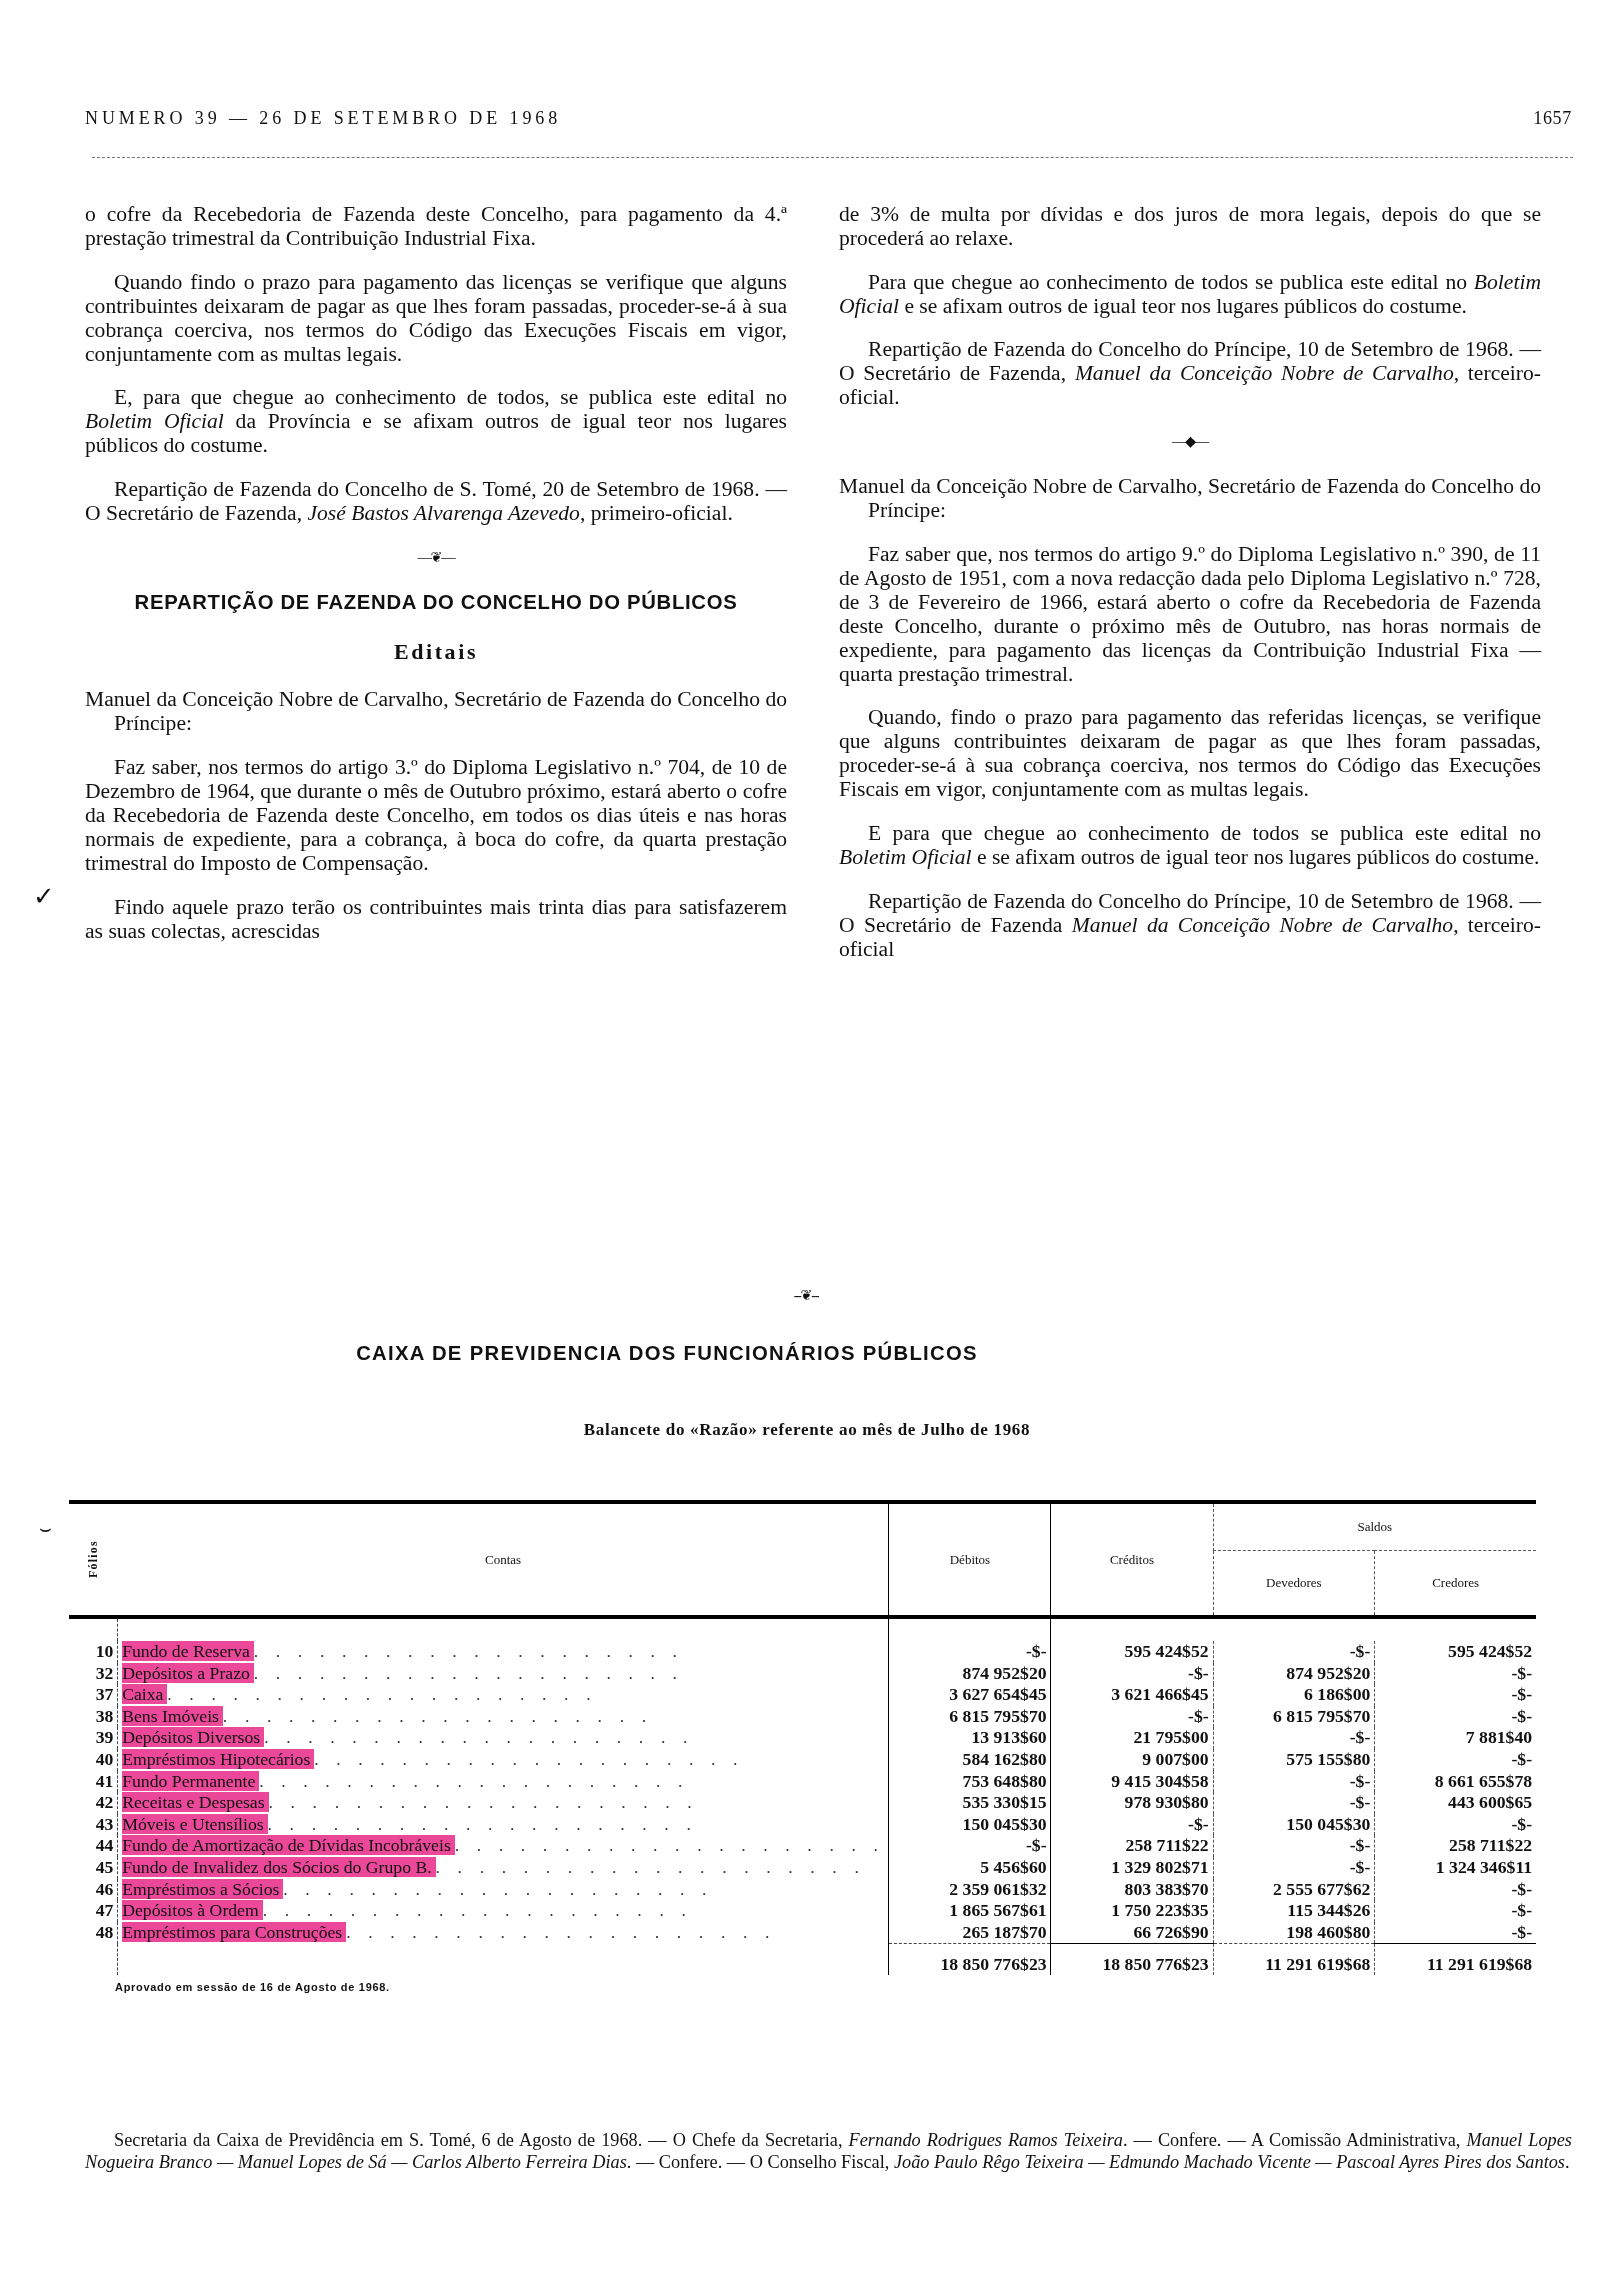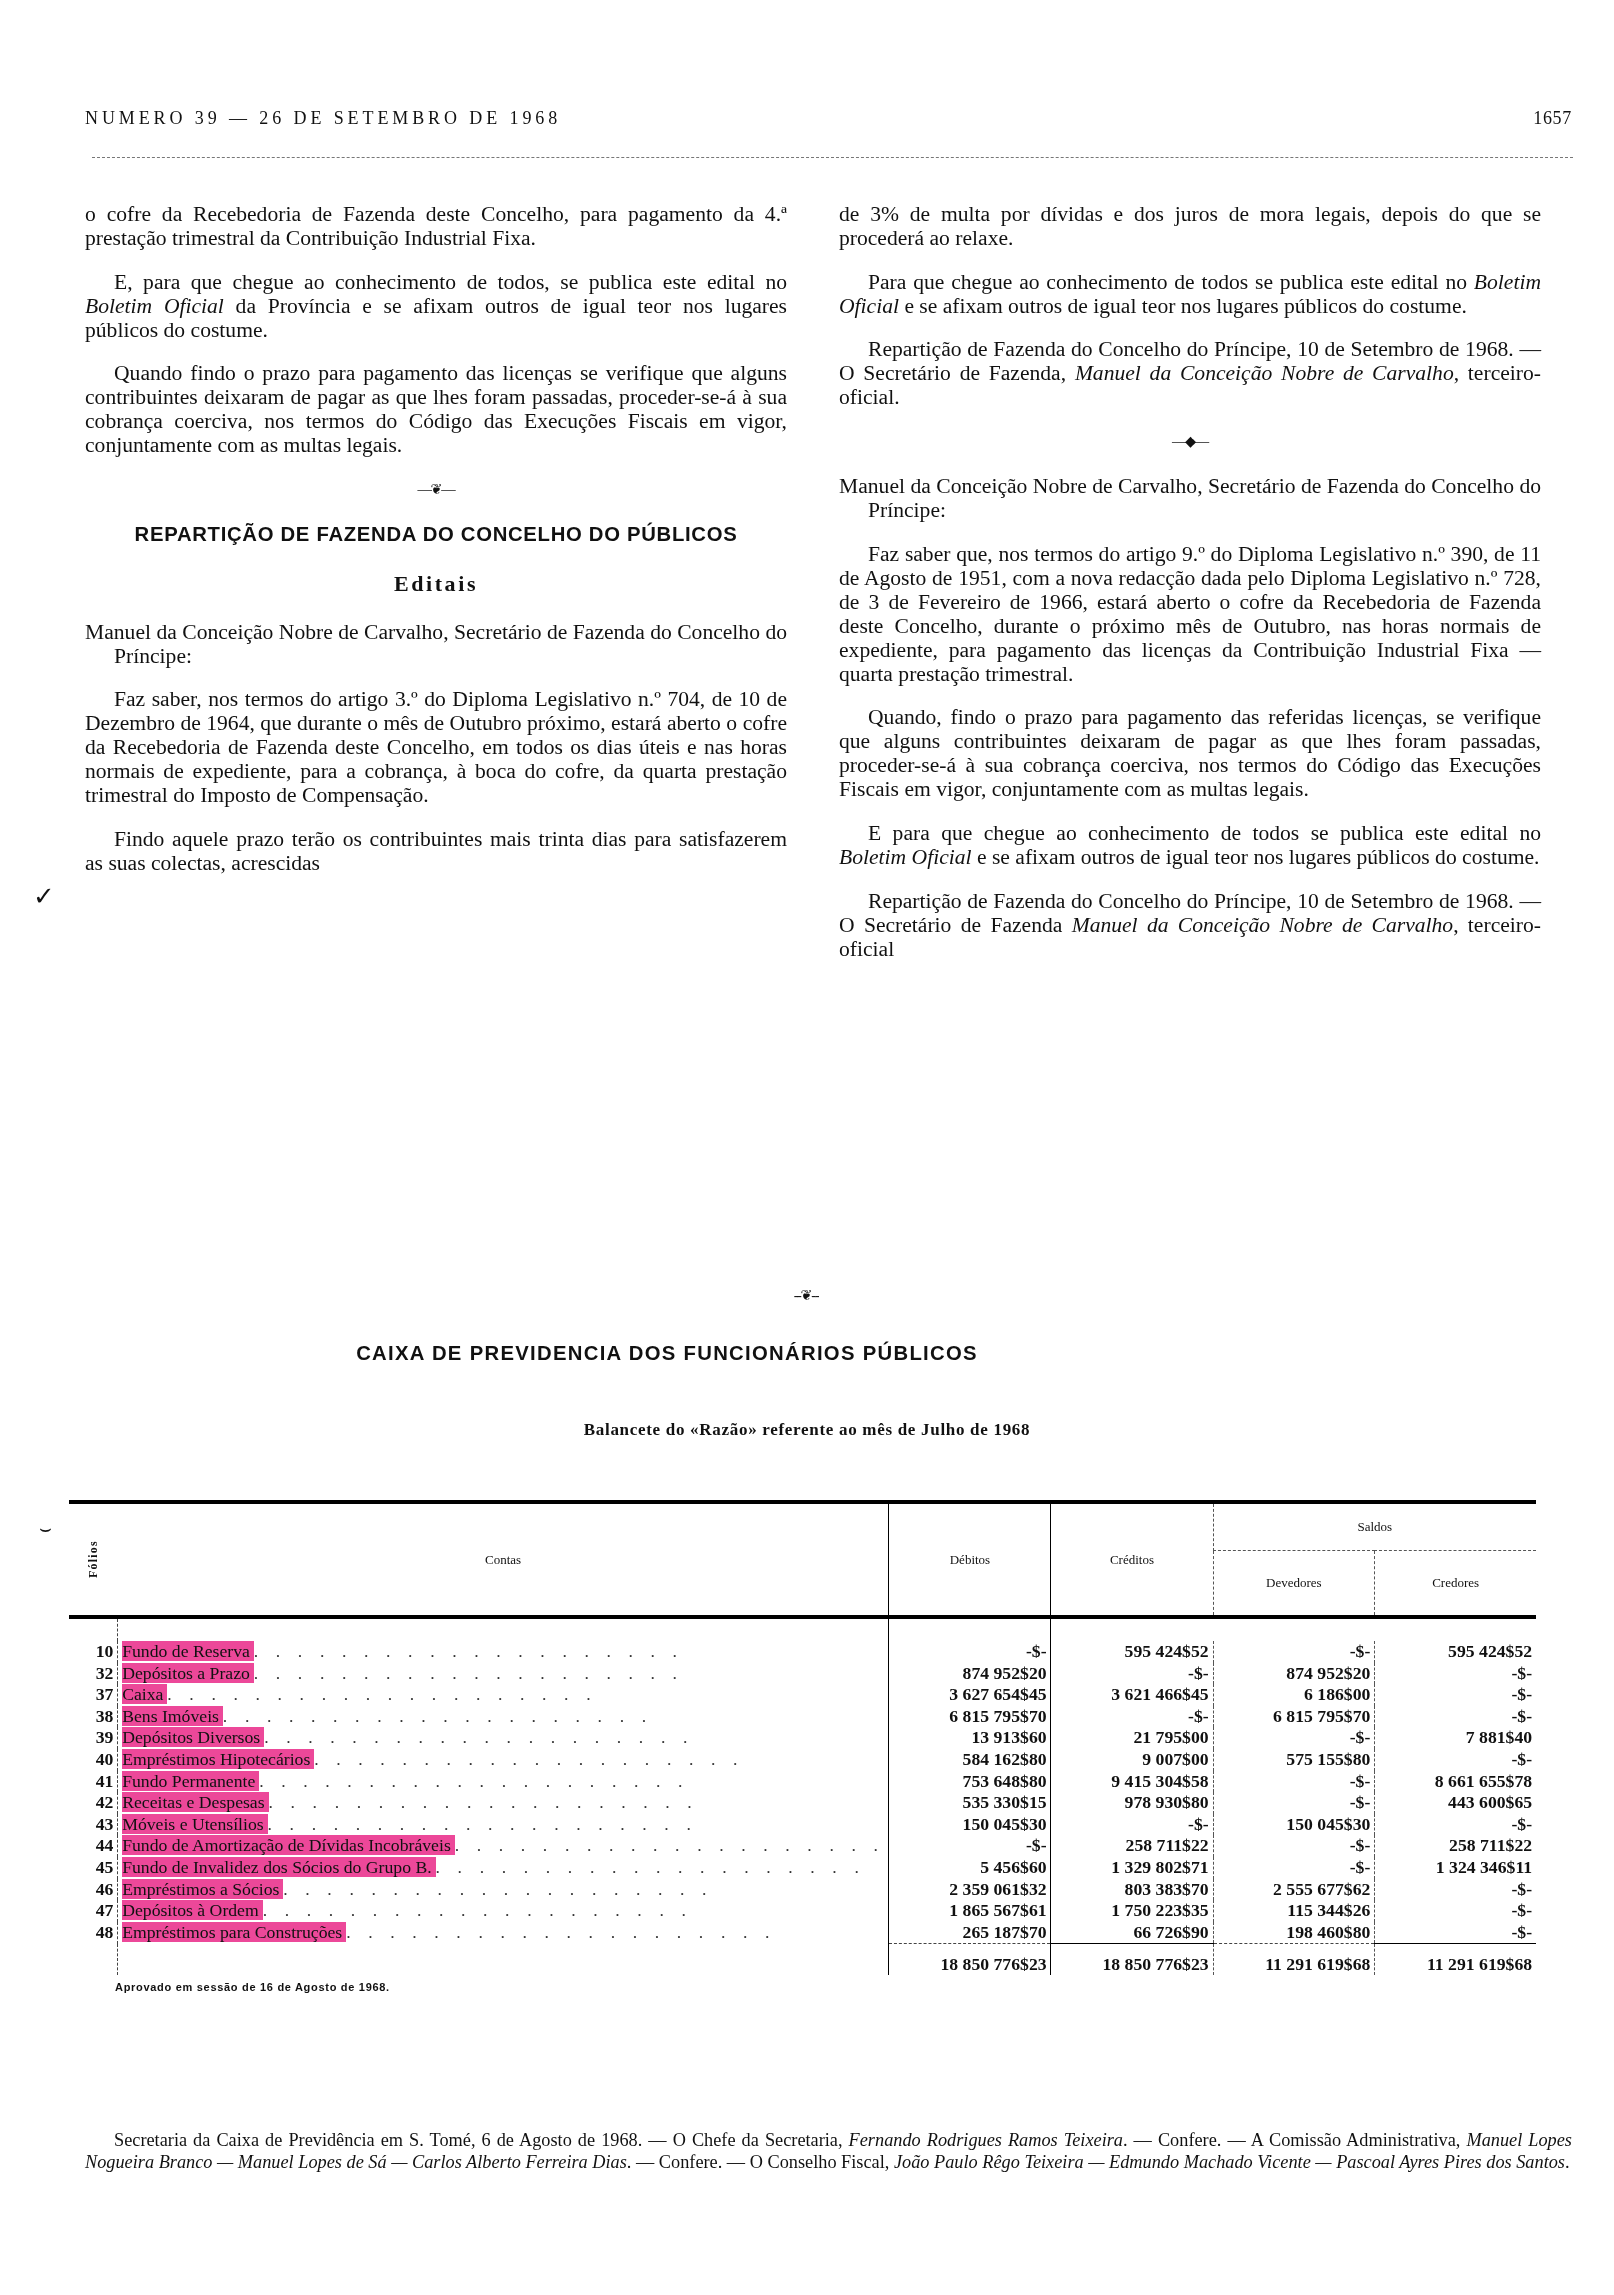--- a/index.html
+++ b/index.html
@@ -90,22 +90,23 @@
 <body>
 
 <div class="header">
   <span class="title">NUMERO 39 — 26 DE SETEMBRO DE 1968</span>
   <span class="page">1657</span>
 </div>
 <div class="header-rule"></div>
 
 <div class="col left">
   <p class="noindent">o cofre da Recebedoria de Fazenda deste Concelho, para pagamento da 4.ª prestação trimestral da Contribuição Industrial Fixa.</p>
+  <p>Quando findo o prazo para pagamento das licenças se verifique que alguns contribuintes deixaram de pagar as que lhes foram passadas, proceder-se-á à sua cobrança coerciva, nos termos do Código das Execuções Fiscais em vigor, conjuntamente com as multas legais.</p>
   <p><span>E, para que chegue ao conhecimento de todos, se publica este edital no</span> <i>Boletim Oficial</i> <span>da Província e se afixam outros de igual teor nos lugares públicos do costume.</span></p>
-  <p>Quando findo o prazo para pagamento das licenças se verifique que alguns contribuintes deixaram de pagar as que lhes foram passadas, proceder-se-á à sua cobrança coerciva, nos termos do Código das Execuções Fiscais em vigor, conjuntamente com as multas legais.</p>
+  <p><span>Repartição de Fazenda do Concelho de S. Tomé, 20 de Setembro de 1968. — O Secretário de Fazenda,</span> <i>José Bastos Alvarenga Azevedo</i><span>, primeiro-oficial.</span></p>
   <div class="orn">—❦—</div>
   <div class="section-head">REPARTIÇÃO DE FAZENDA DO CONCELHO DO PÚBLICOS</div>
   <div class="section-sub">Editais</div>
   <p class="hanging">Manuel da Conceição Nobre de Carvalho, Secretário de Fazenda do Concelho do Príncipe:</p>
   <p>Faz saber, nos termos do artigo 3.º do Diploma Legislativo n.º 704, de 10 de Dezembro de 1964, que durante o mês de Outubro próximo, estará aberto o cofre da Recebedoria de Fazenda deste Concelho, em todos os dias úteis e nas horas normais de expediente, para a cobrança, à boca do cofre, da quarta prestação trimestral do Imposto de Compensação.</p>
   <p>Findo aquele prazo terão os contribuintes mais trinta dias para satisfazerem as suas colectas, acrescidas</p>
 </div>
 
 <div class="col right">
   <p class="noindent">de 3% de multa por dívidas e dos juros de mora legais, depois do que se procederá ao relaxe.</p>

